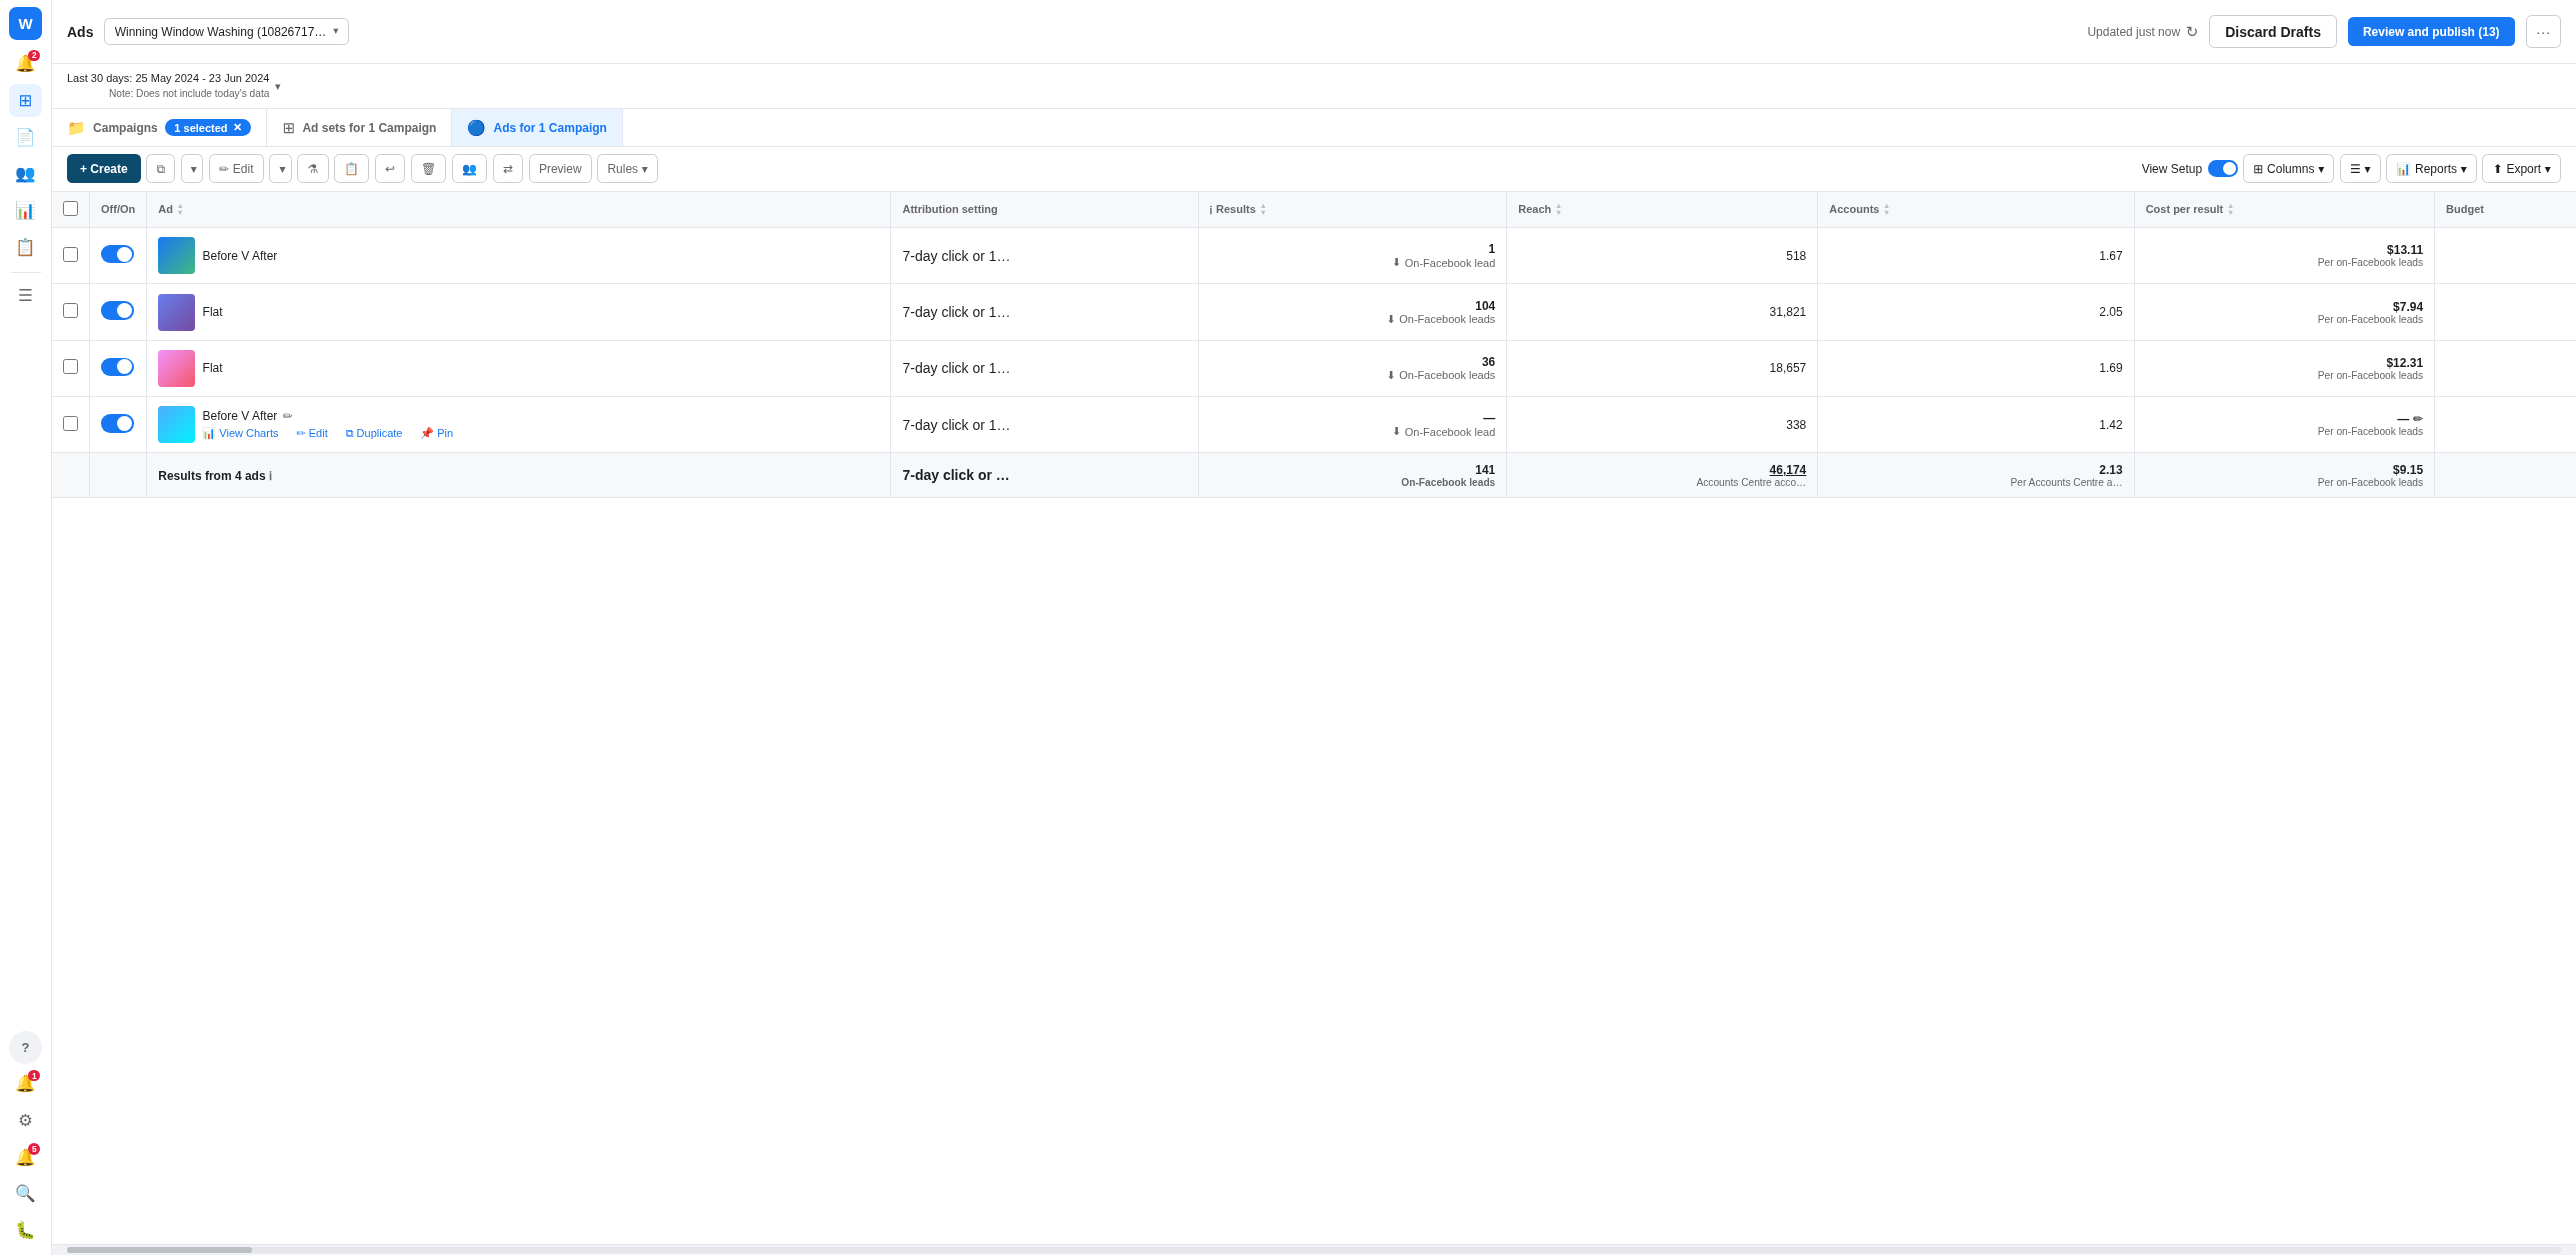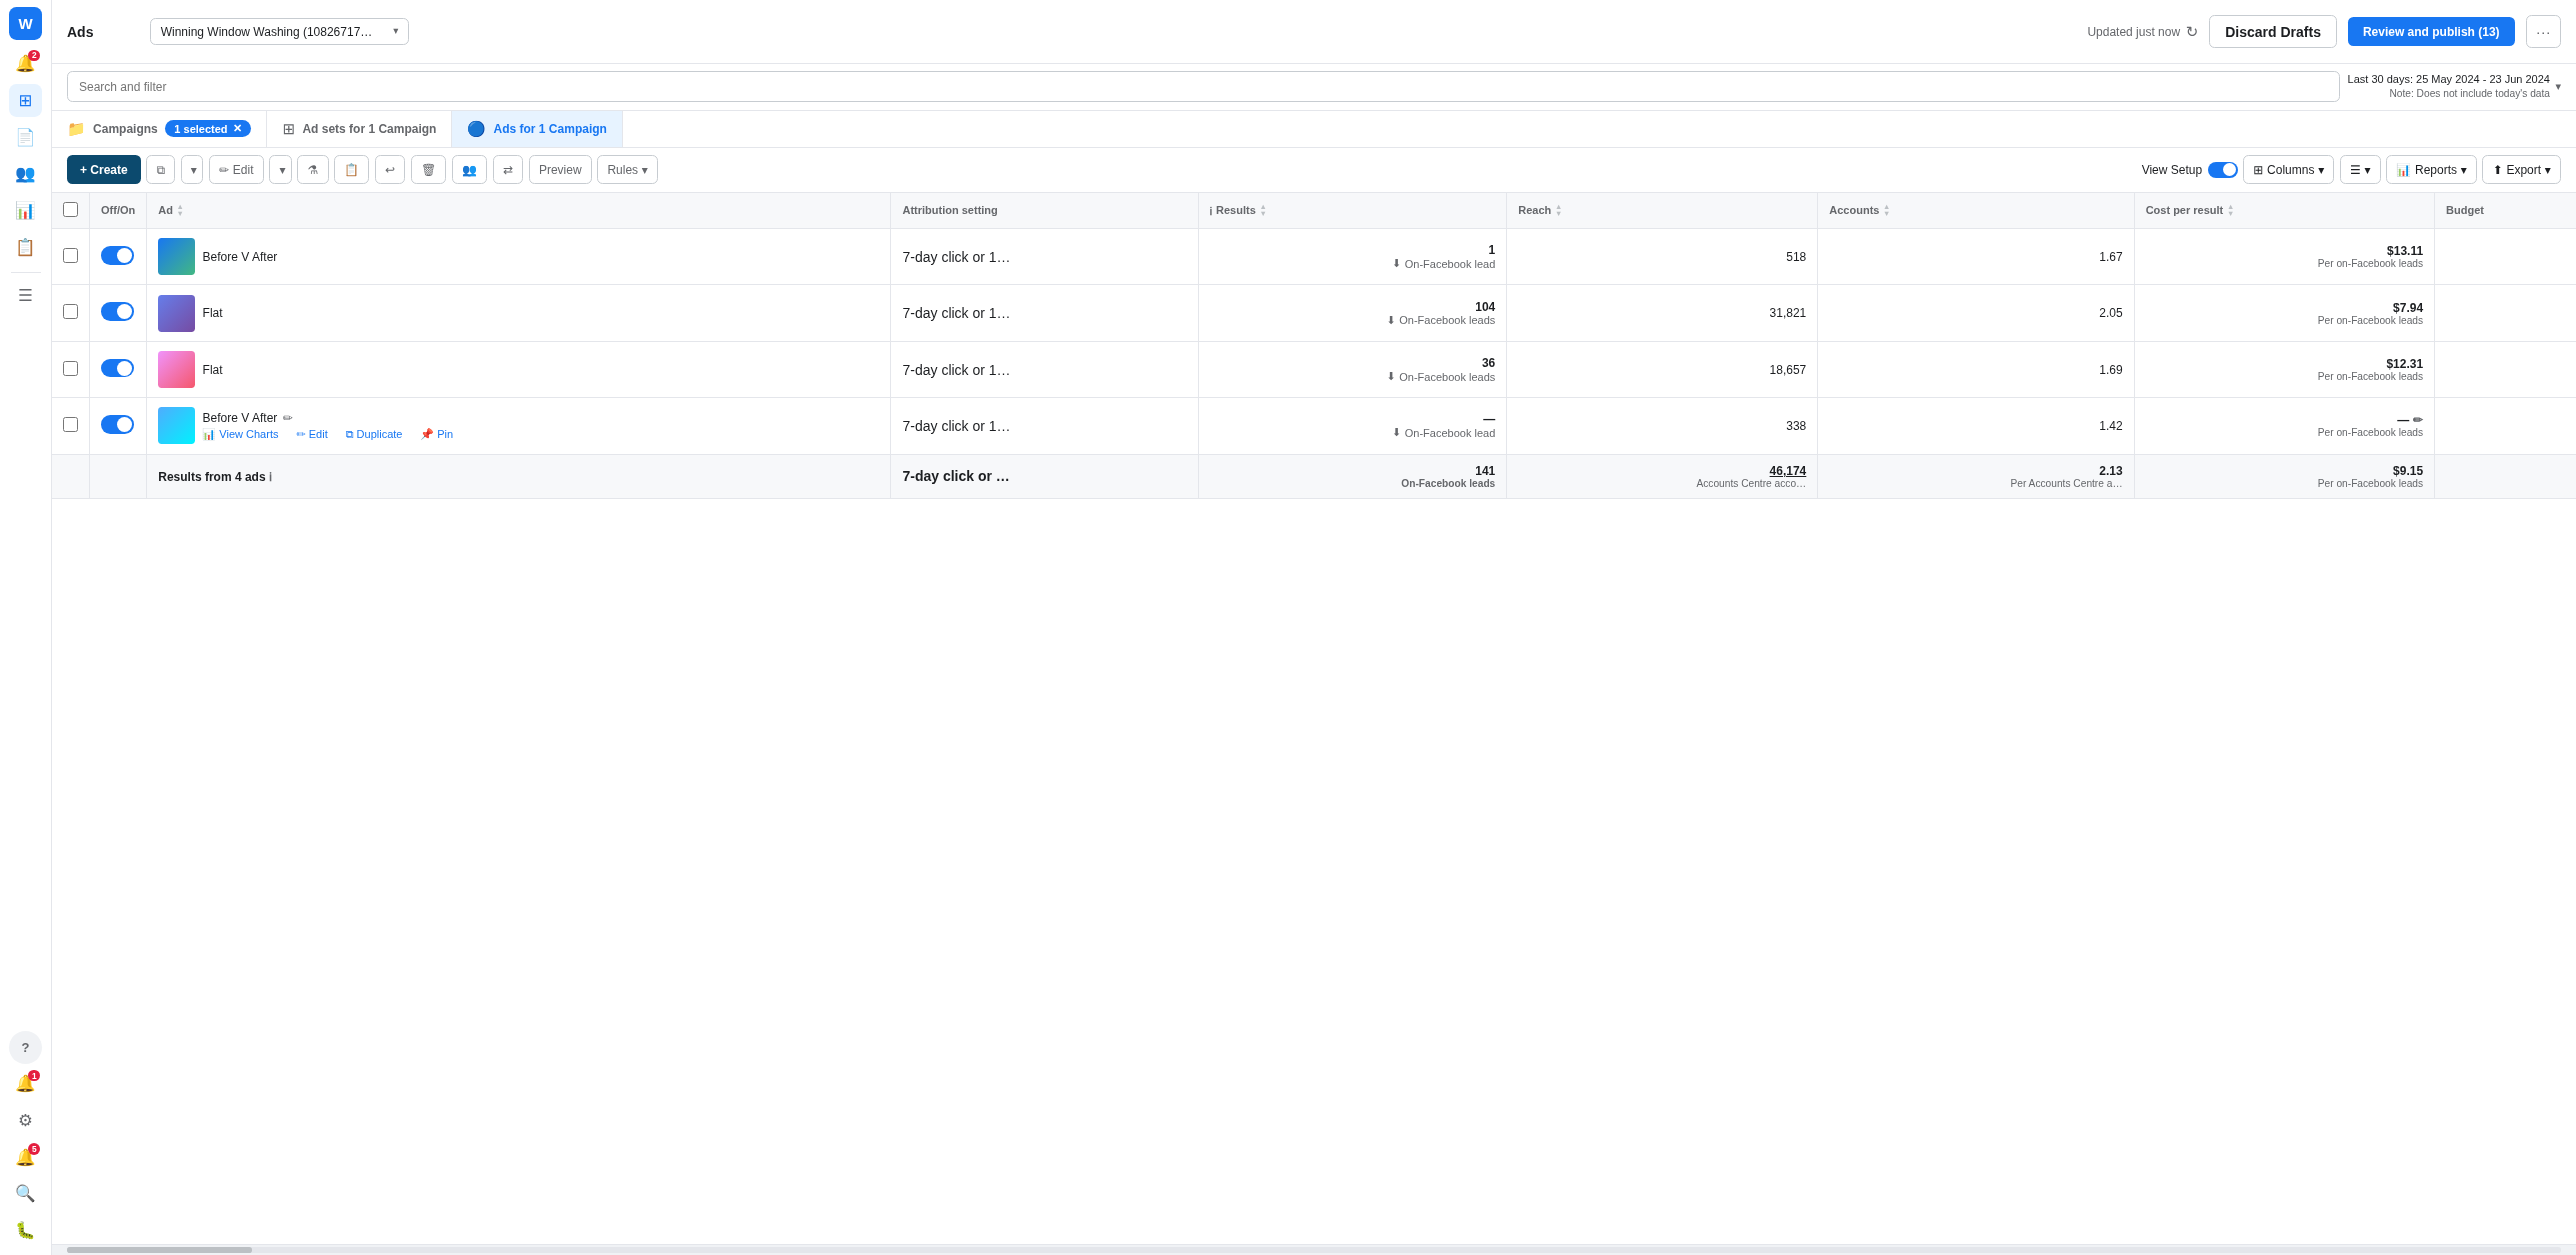--- a/index.html
+++ b/index.html
@@ -15,21 +15,21 @@
     .sidebar-badge { position: absolute; top: 1.8px; right: 1.8px; background: #e41e3f; color: #fff; border-radius: 9.2px; font-size: 8.3px; padding: 0.9px 3.7px; font-weight: 700; }
     .sidebar-divider { width: 30px; height: 0.9px; background: #e4e6eb; margin: 3.7px 0; }
     .sidebar-spacer { flex: 1; }
 
     
     .main { flex: 1; display: flex; flex-direction: column; overflow: hidden; }
 
     
     .topbar { display: flex; align-items: center; gap: 11px; padding: 7.4px 15px; background: #fff; border-bottom: 0.9px solid #e4e6eb; height: 64px; flex-shrink: 0; }
     .topbar-title { font-weight: 700; font-size: 14px; color: #1c1e21; }
-    .account-selector { display: flex; align-items: flex-start; gap: 21px; border: 0.9px solid #c7ccd1; border-radius: 5.5px; padding: 5.5px 9.2px; cursor: pointer; font-size: 12px; color: #1c1e21; background: #fff; margin-left: 46px; }
+    .account-selector { display: flex; align-items: flex-start; gap: 7px; border: 0.9px solid #c7ccd1; border-radius: 5.5px; padding: 5.5px 9.2px; cursor: pointer; font-size: 12px; color: #1c1e21; background: #fff; }
     .account-selector .chevron { color: #65676b; font-size: 10.2px; }
     .topbar-spacer { flex: 1; }
     .topbar-status { font-size: 12px; color: #65676b; display: flex; align-items: center; gap: 5.5px; }
     .refresh-icon { color: #65676b; cursor: pointer; font-size: 15px; }
     .btn-discard { border: 0.9px solid #c7ccd1; background: #fff; padding: 7.4px 15px; border-radius: 5.5px; cursor: pointer; font-size: 14px; font-weight: 600; color: #1c1e21; }
     .btn-publish { background: #1877f2; color: #fff; border: none; padding: 7.4px 15px; border-radius: 5.5px; cursor: pointer; font-size: 12px; font-weight: 600; }
     .btn-more { border: 0.9px solid #c7ccd1; background: #fff; padding: 7.4px 9.2px; border-radius: 5.5px; cursor: pointer; font-size: 15px; color: #65676b; }
 
     
     .searchbar-row { display: flex; align-items: center; padding: 7.4px 15px; background: #fff; border-bottom: 0.9px solid #e4e6eb; gap: 7.4px; flex-shrink: 0; }
@@ -197,21 +197,20 @@
       <div class="topbar-status">
         <span>Updated just now</span>
         <span class="refresh-icon">↻</span>
       </div>
       <button class="btn-discard">Discard Drafts</button>
       <button class="btn-publish">Review and publish (13)</button>
       <button class="btn-more">···</button>
     </div>
 
     <div class="searchbar-row">
-      <input class="search-input" type="text" placeholder="Search and filter" style="">
       <div class="date-range">
         <div class="date-range-text">
           <div>Last 30 days: 25 May 2024 - 23 Jun 2024</div>
           <div style="font-size:10.2px; color:#65676b;">Note: Does not include today's data</div>
         </div>
         <span class="date-chevron">▾</span>
       </div>
     </div>
 
     <div class="campaign-tabs">

